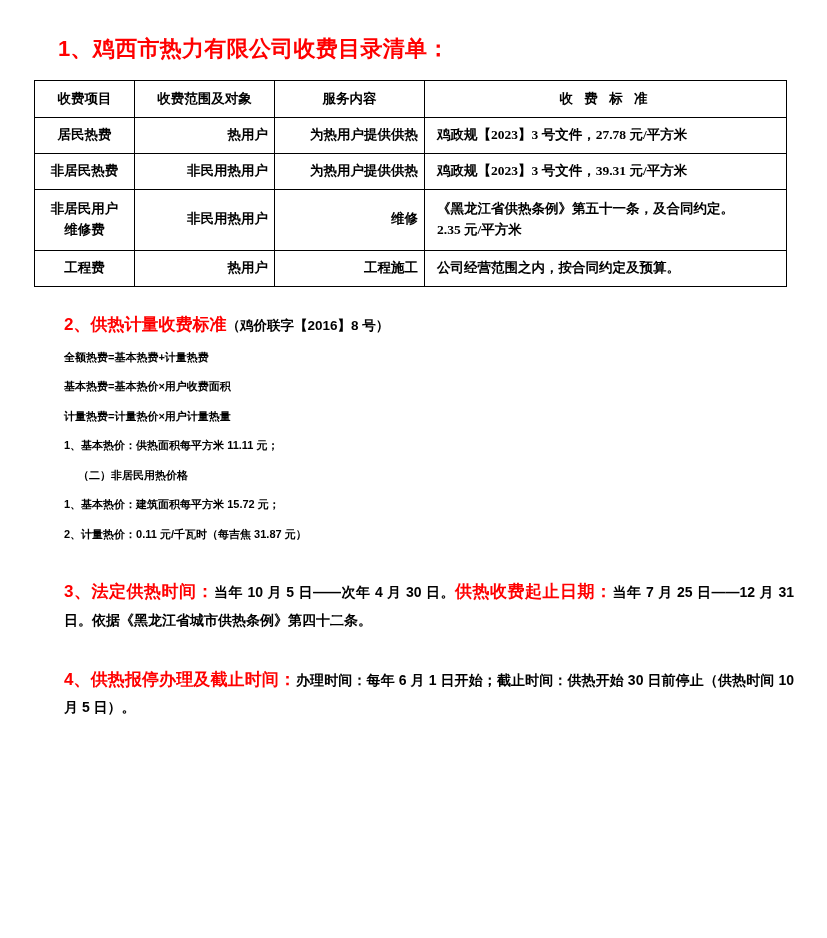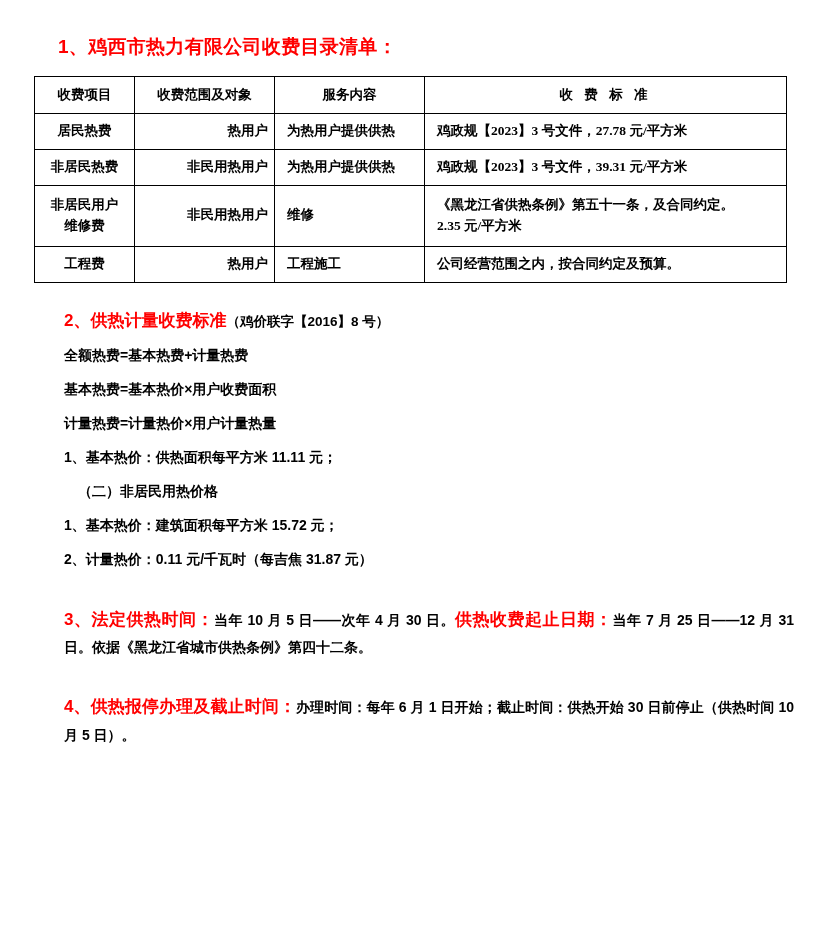--- a/index.html
+++ b/index.html
@@ -23,21 +23,21 @@
     position: relative;
   }
 
   
   .h-red {
     color: #ff0000;
     font-weight: bold;
     font-family: "Liberation Sans", "DejaVu Sans", sans-serif;
   }
   .sec1-title {
-    font-size: 19px;
+    font-size: 22px;
     margin: 8px 0 0 18px;
     letter-spacing: 0.3px;
   }
 
   
   table.fee-table {
     border-collapse: collapse;
     margin: 16px 0 0 -6px;
     width: 752px;
     table-layout: fixed;
@@ -45,38 +45,38 @@
   table.fee-table td {
     border: 1px solid #000000;
     font-size: 13.5px;
     font-weight: bold;
     padding: 7px 6px;
     vertical-align: middle;
     line-height: 1.55;
   }
   .c1 { width: 100px; text-align: center; }
   .c2 { width: 140px; text-align: right; padding-left: 12px !important; }
-  .c3 { width: 150px; text-align: left; padding-left: 12px !important; }
+  .c3 { width: 150px; text-align: right; padding-left: 12px !important; }
   .c4 { width: 362px; text-align: left; padding-left: 12px !important; }
   .th-row td { text-align: center; height: 22px; }
   .th-c4 { letter-spacing: 4px; }
   .tall td { height: 46px; }
   .two-line { line-height: 1.9; }
 
   
   .sec2-wrap { margin: 26px 0 0 24px; }
   .sec2-title { font-size: 17px; display: inline; }
   .sec2-sub {
     font-size: 13.5px;
     font-weight: bold;
     color: #000;
     font-family: "Liberation Sans", "DejaVu Sans", sans-serif;
   }
   .body-line {
-    font-size: 14px;
+    font-size: 11px;
     font-weight: bold;
     font-family: "Liberation Sans", "DejaVu Sans", sans-serif;
     margin: 13px 0 0 0;
     line-height: 1.5;
   }
   .indent1 { margin-left: 14px; }
 
   
   .sec-para {
     margin: 34px 0 0 24px;

